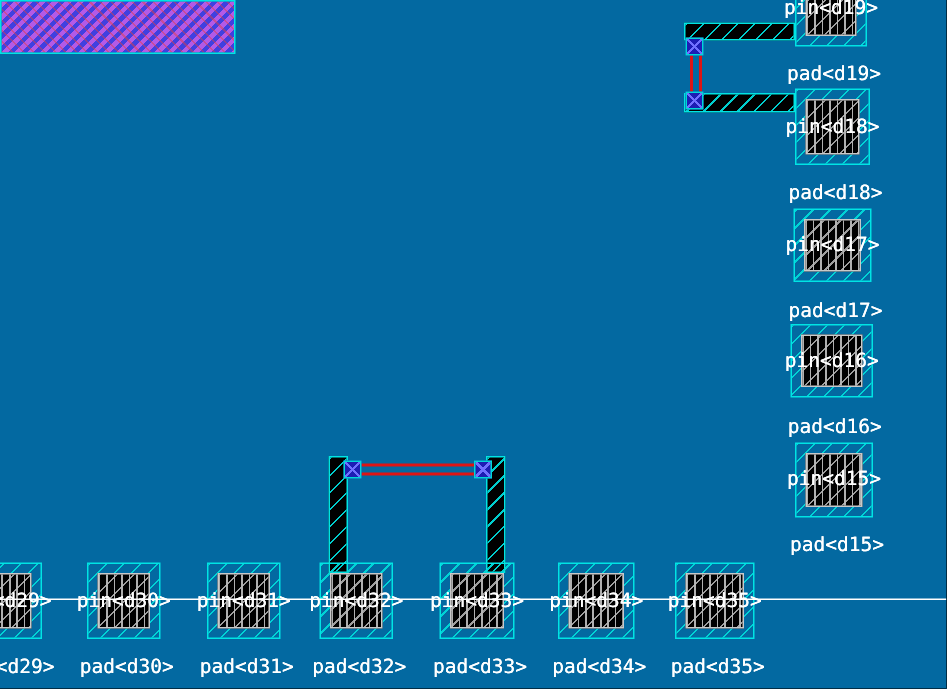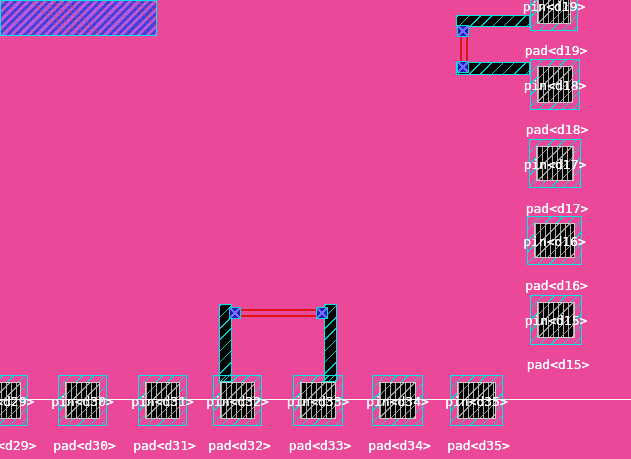--- a/index.html
+++ b/index.html
@@ -1,19 +1,19 @@
 <!DOCTYPE html>
 <html><head>
 <meta charset="utf-8">
 <style>
   html,body{margin:0;padding:0;background:#000;}
   #canvas{
     position:relative;
     width:631px;height:459px;
-    background:#ec4899;
+    background:#0369a1;
     overflow:hidden;
     font-family:"DejaVu Sans Mono","Liberation Mono",monospace;
   }
   
   .pad{
     position:absolute;
     box-sizing:border-box;
     border:1px solid #00e4e4;
     background:
       repeating-linear-gradient(135deg,

